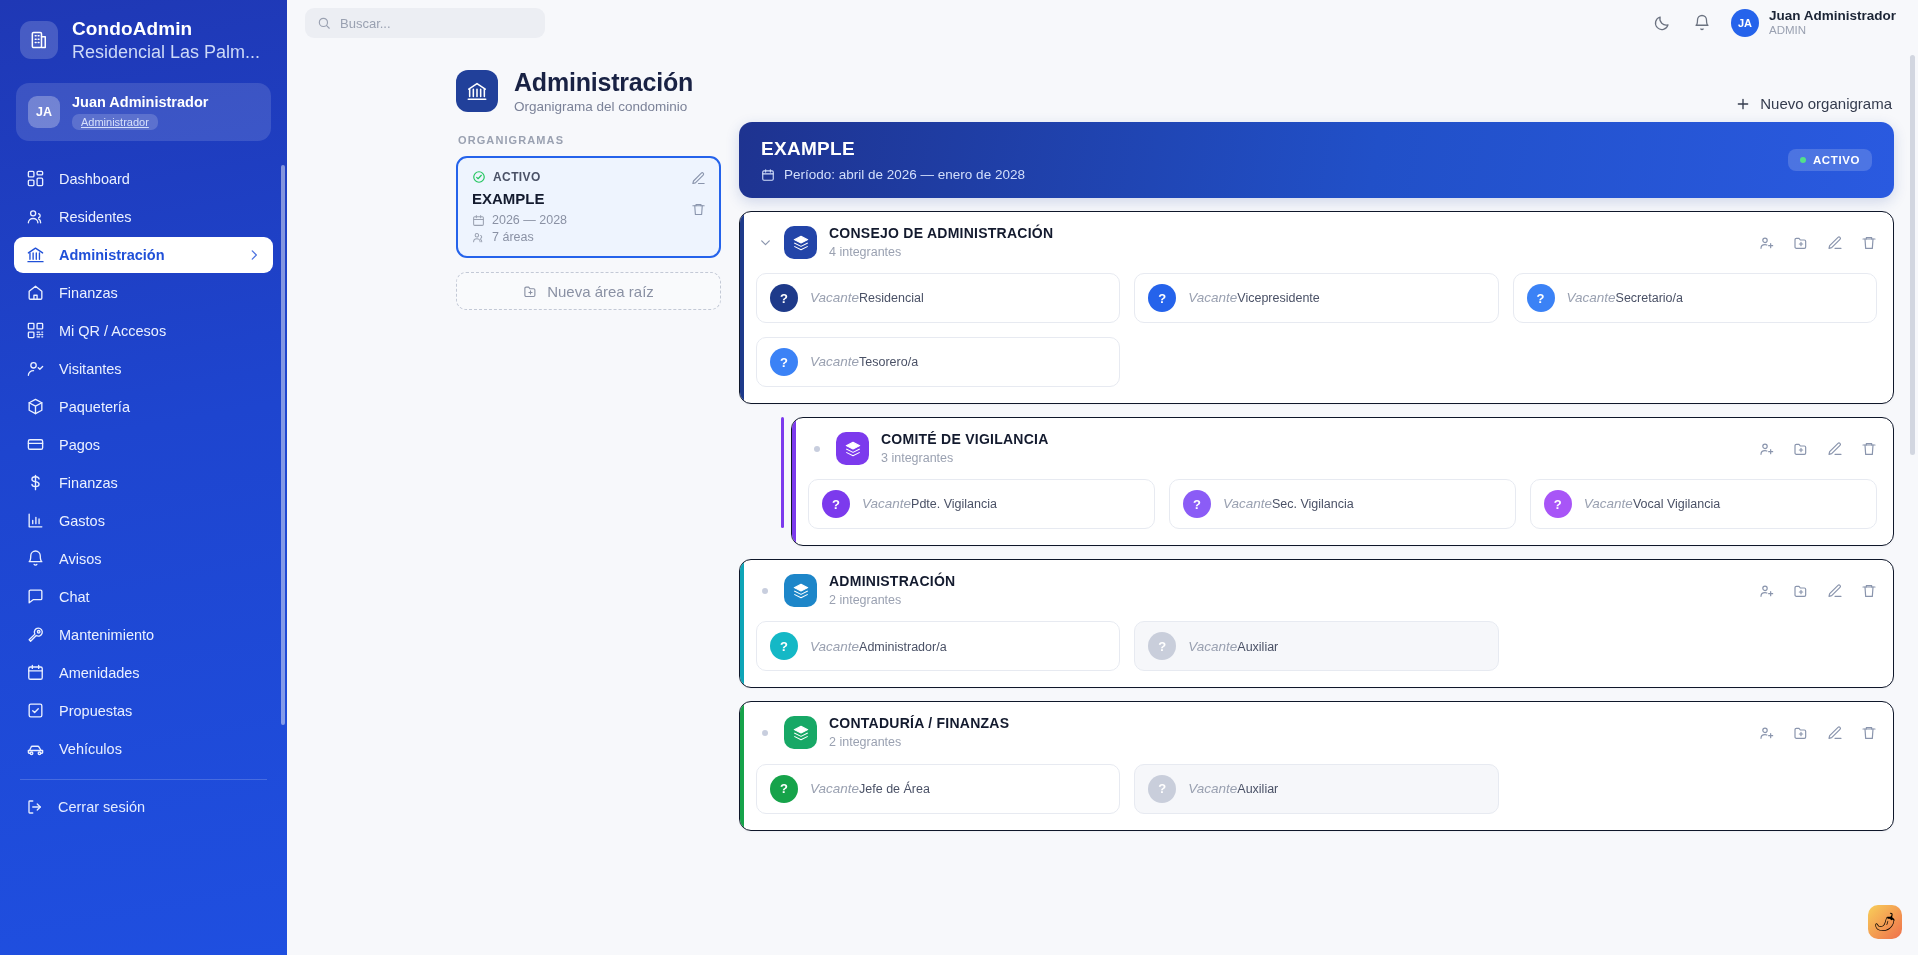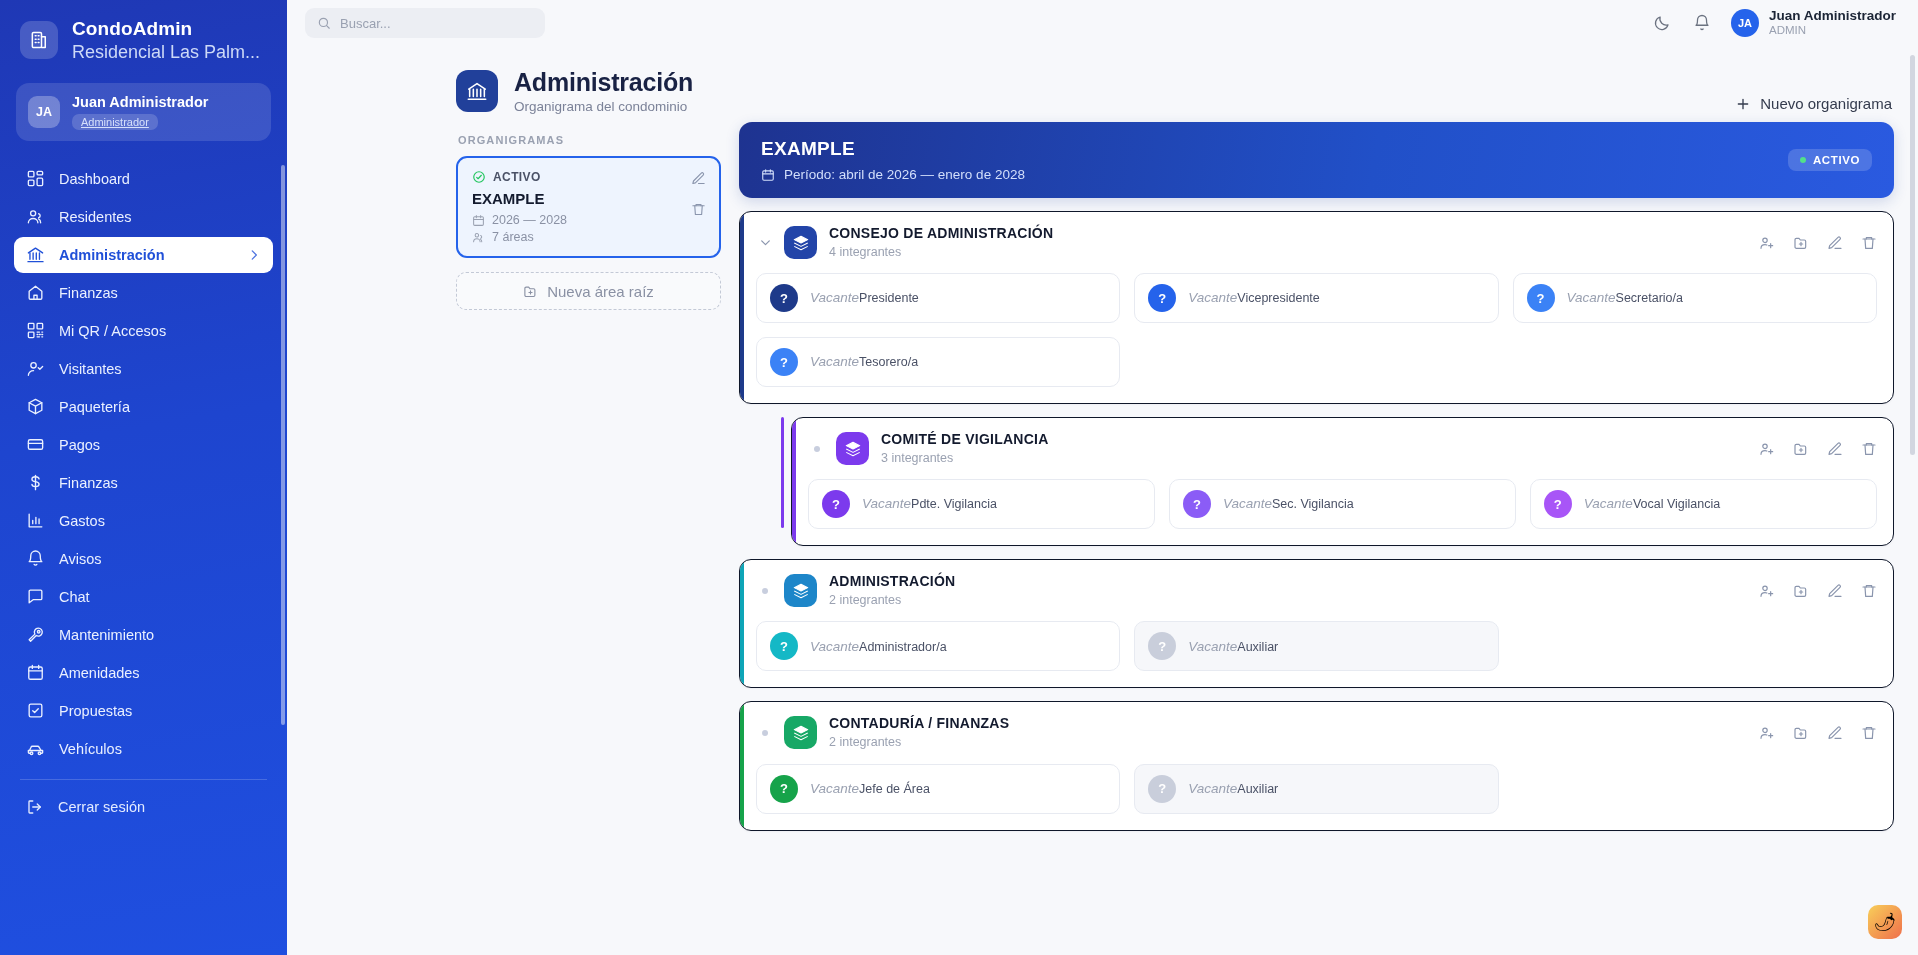--- a/index.html
+++ b/index.html
@@ -588,21 +588,21 @@
                         <path d="M6 6l1 14h10l1-14"></path>
                       </svg>
                     </span>
                   </div>
                 </div>
                 <div class="members">
                   <div class="member">
                     <div class="member-avatar" style="background:#1e3a8a">?</div>
                     <div class="member-meta">
                       <div class="member-name">Vacante</div>
-                      <div class="member-role">Presidente</div>
+                      <div class="member-role">Residencial</div>
                     </div>
                   </div>
                   <div class="member">
                     <div class="member-avatar" style="background:#2563eb">?</div>
                     <div class="member-meta">
                       <div class="member-name">Vacante</div>
                       <div class="member-role">Vicepresidente</div>
                     </div>
                   </div>
                   <div class="member">

